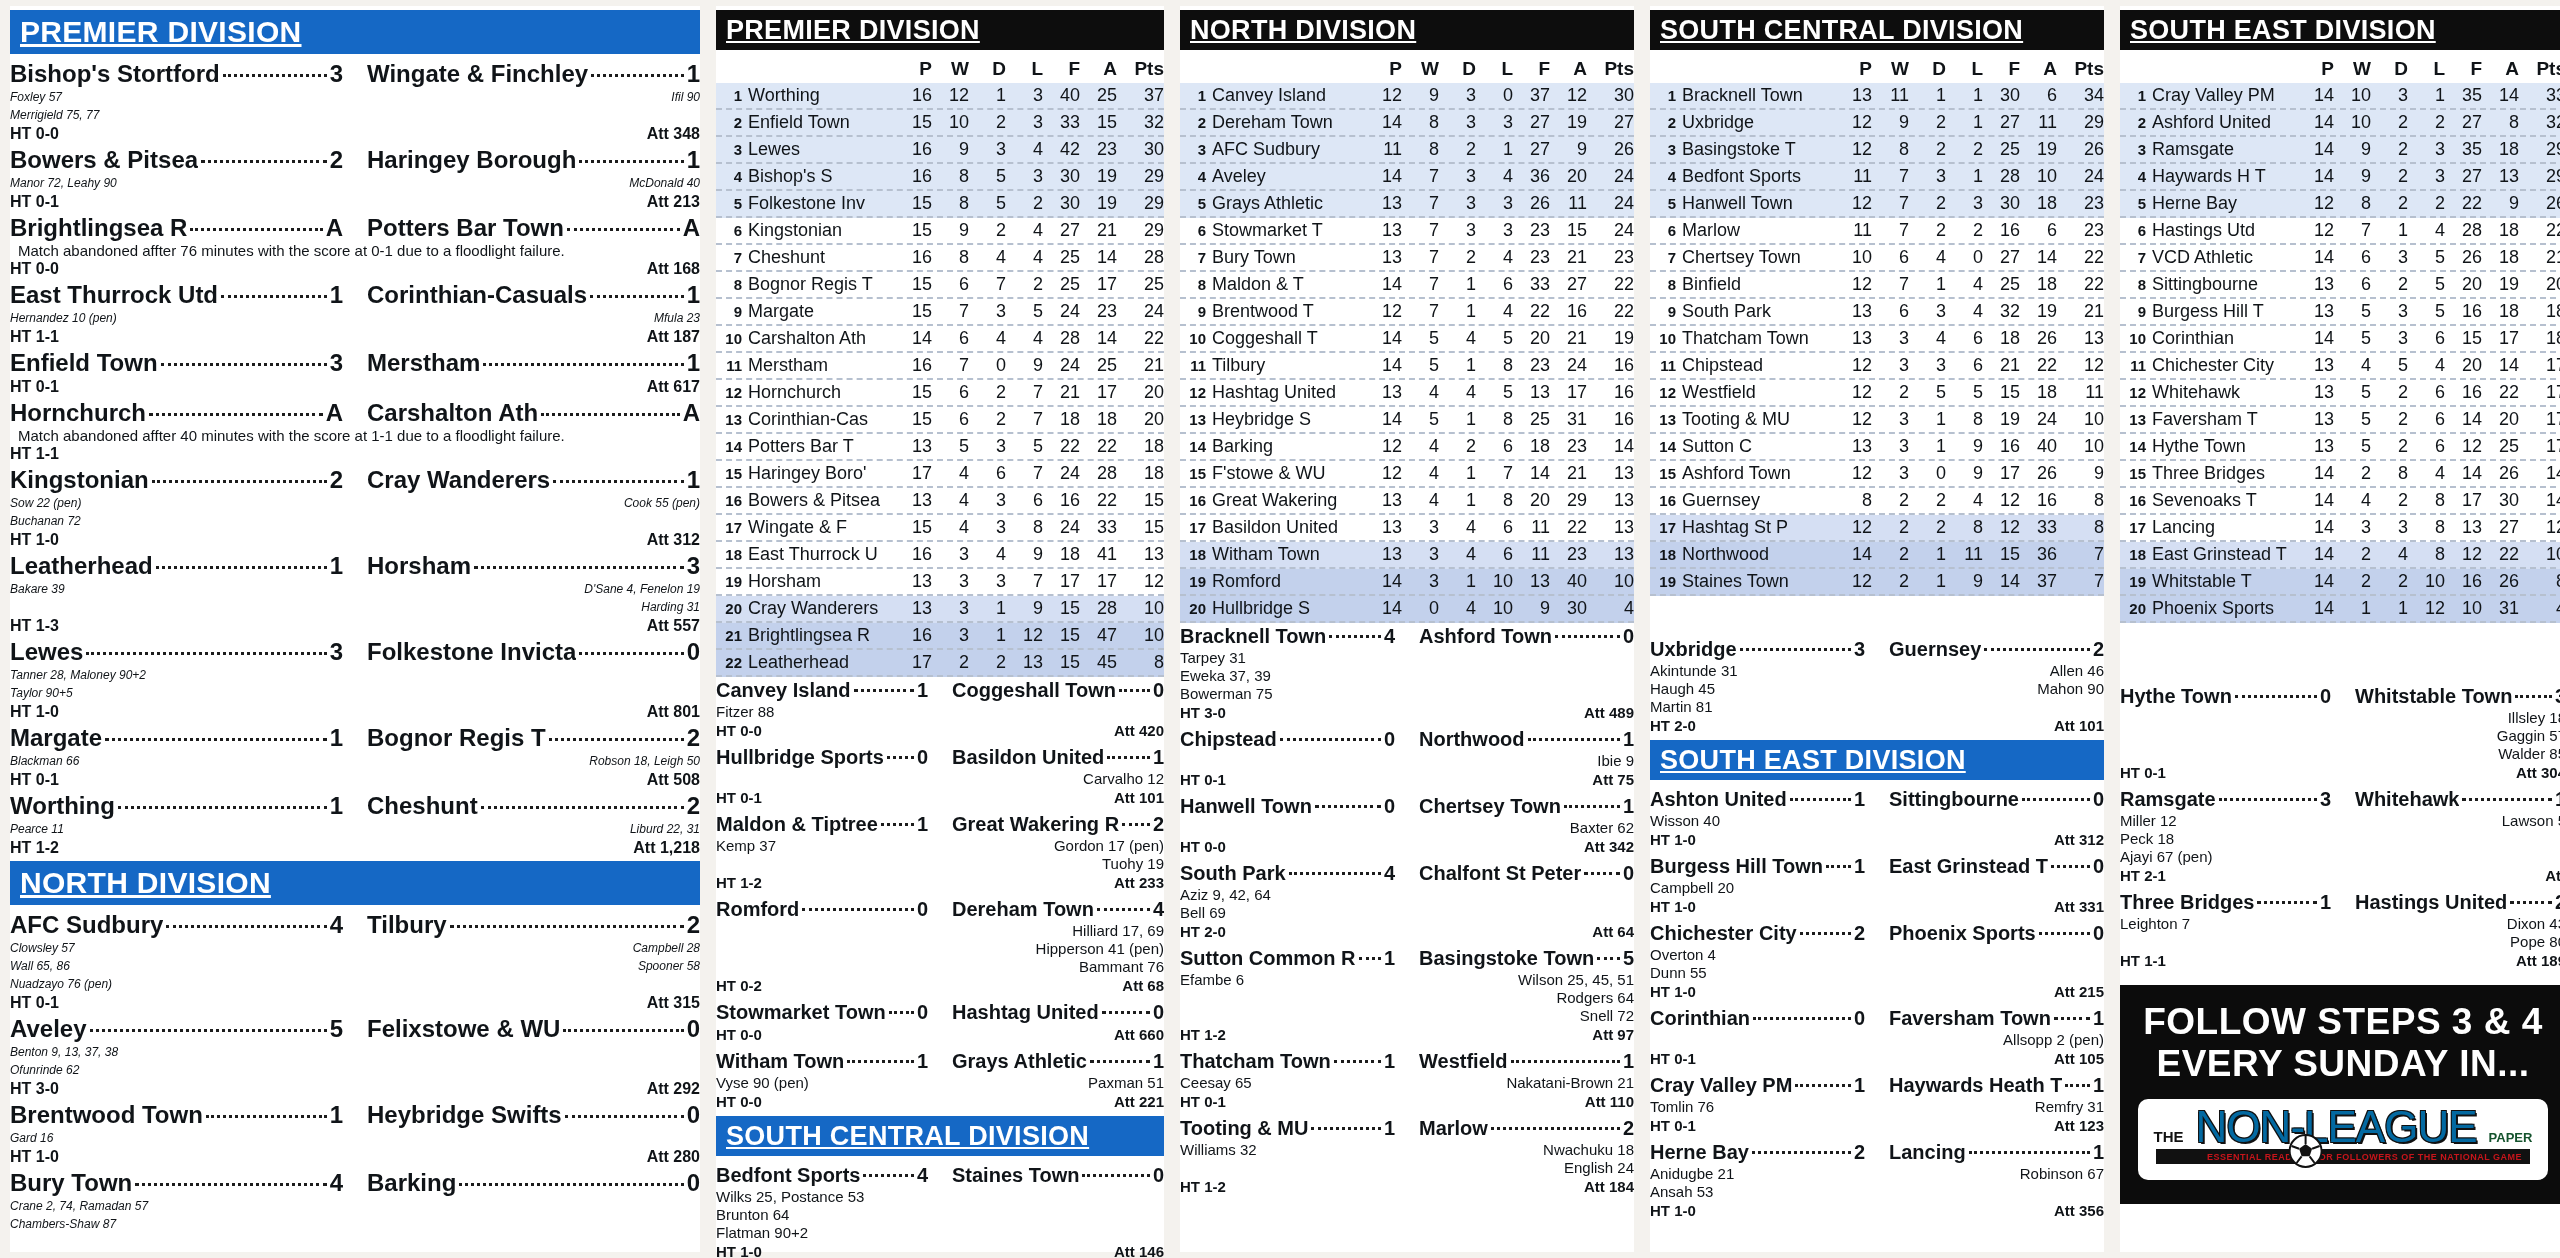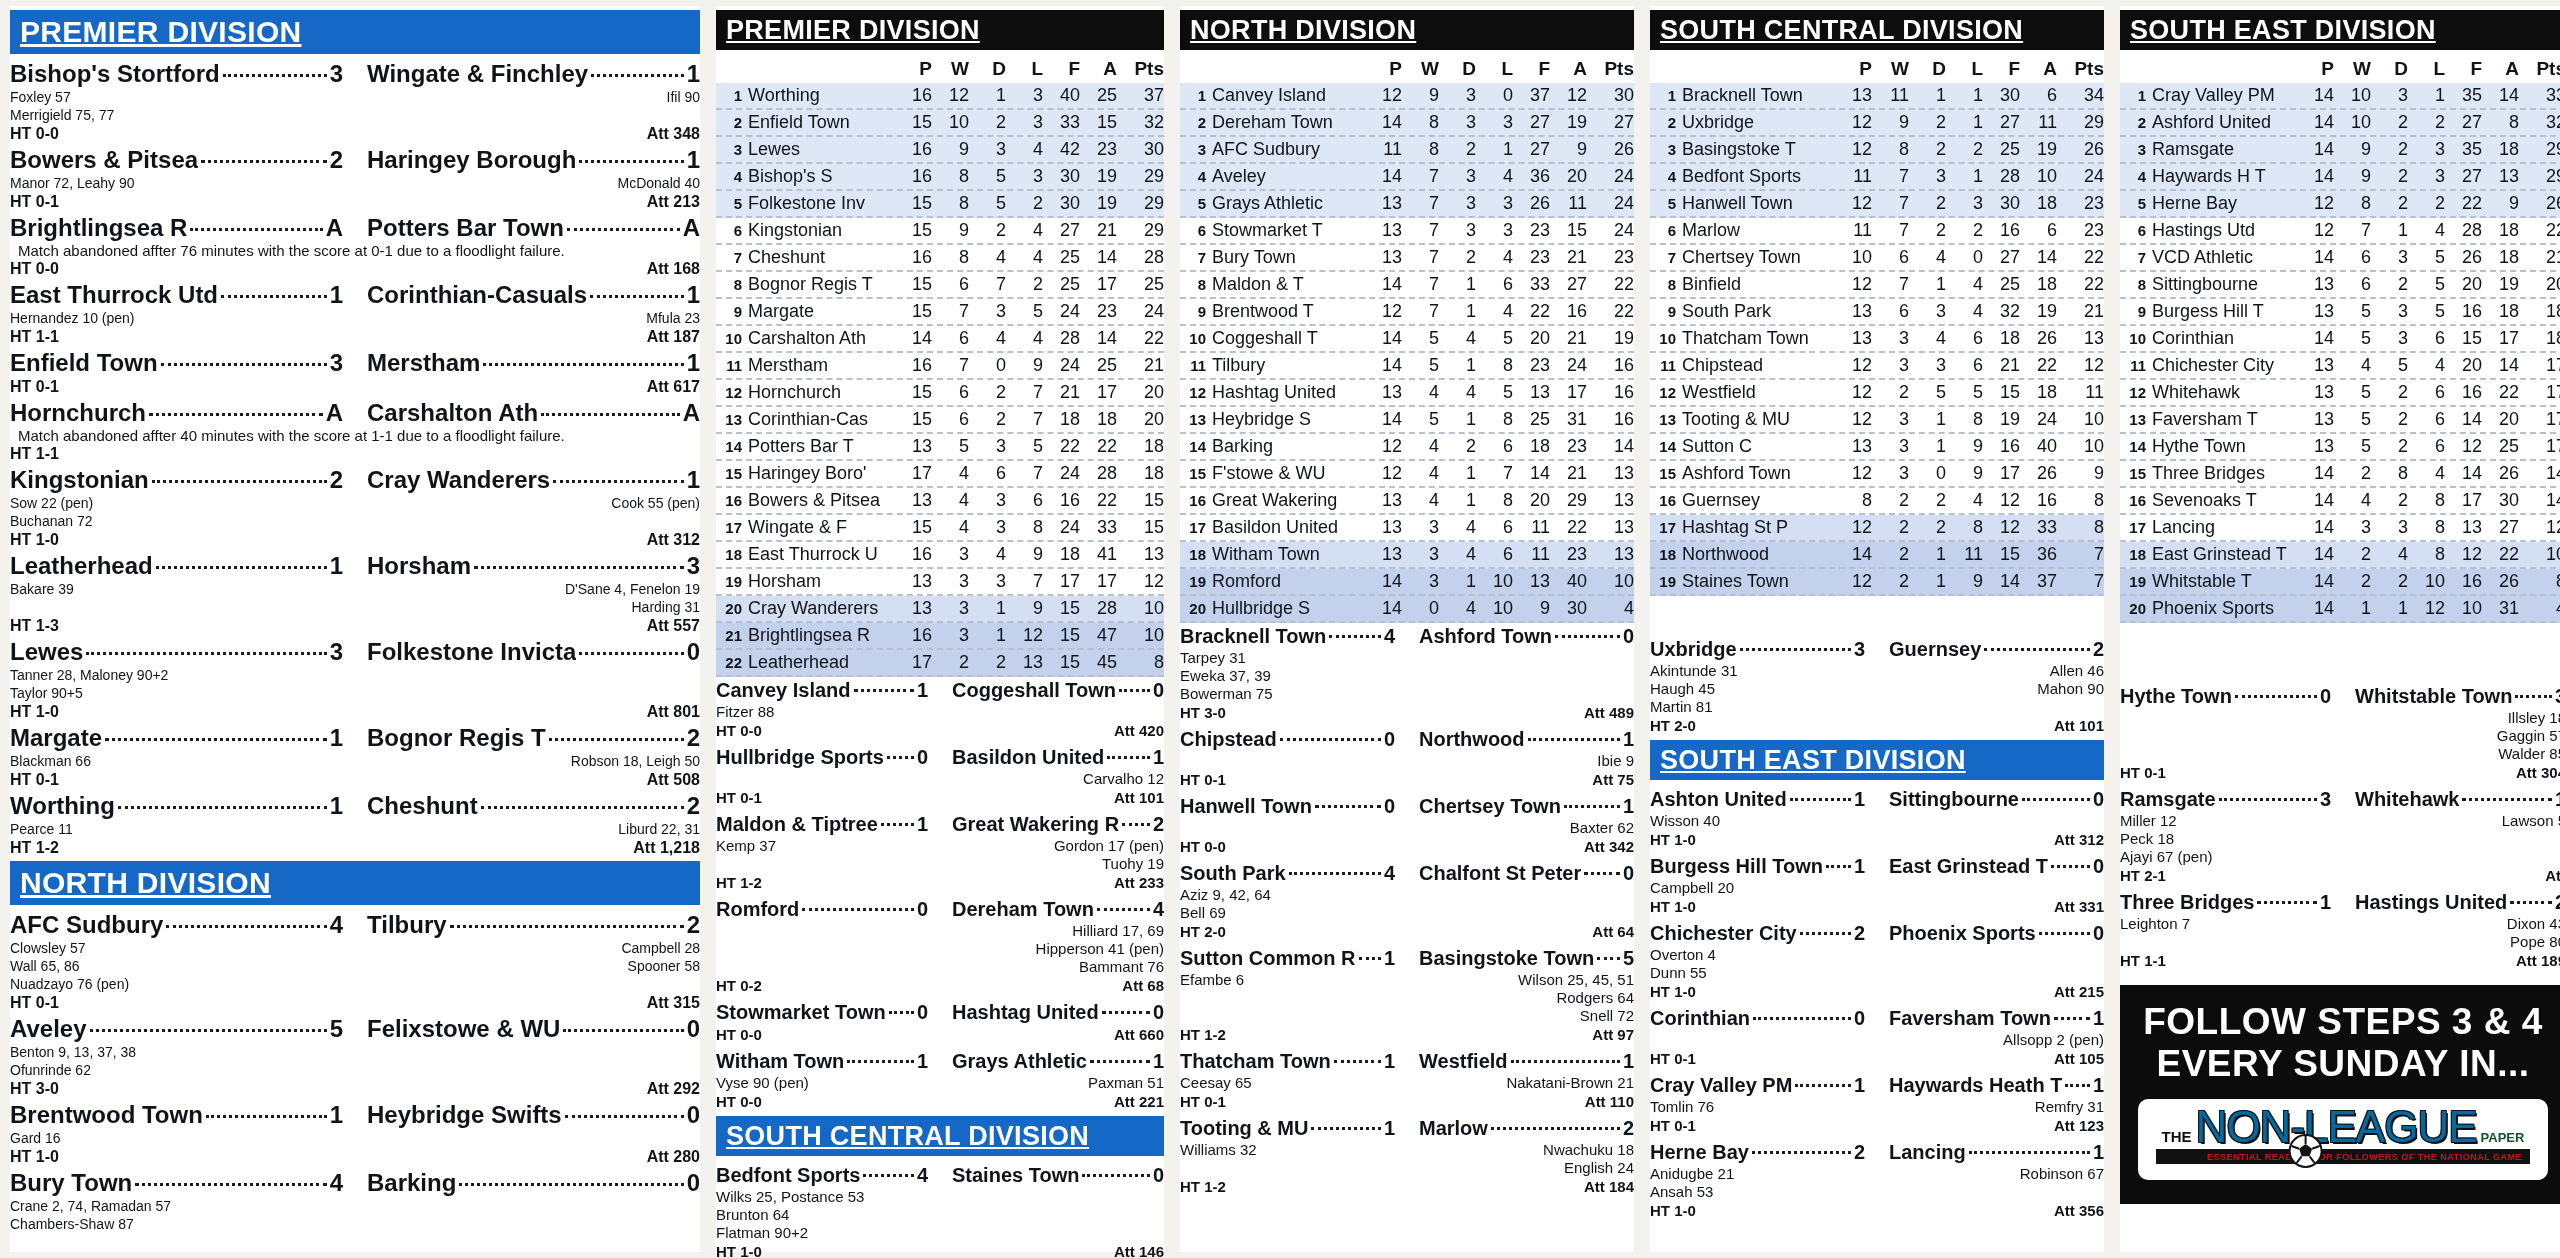--- a/index.html
+++ b/index.html
@@ -25,33 +25,33 @@
   
   .match{margin:0 0 3px 0;}
   .teams{display:flex;gap:24px;font-weight:bold;white-space:nowrap;}
   .col0 .teams{font-size:24px;line-height:28px;}
   .teams{font-size:20px;line-height:26px;}
   .side{flex:1 1 50%;display:flex;align-items:baseline;min-width:0;}
   .side .nm{flex:0 1 auto;overflow:hidden;}
   .side .dots{flex:1 0 6px;border-bottom:3px dotted #1c1c1c;margin:0 3px;transform:translateY(-5px);}
   .side .scr{flex:0 0 auto;}
   .scorers{display:flex;justify-content:space-between;gap:8px;}
-  .col0 .scorers{font-size:14px;line-height:18px;}
+  .col0 .scorers{font-size:12px;line-height:18px;font-style:italic;}
   .scorers{font-size:15px;line-height:18px;}
   .scorers .ag{text-align:right;margin-left:auto;}
   .htatt{display:flex;justify-content:space-between;font-weight:bold;}
   .col0 .htatt{font-size:16px;line-height:19px;}
   .htatt{font-size:15px;line-height:20px;}
   .note{font-size:15px;line-height:17px;white-space:normal;padding-left:8px;}
   .gap40{height:40px;}.gap60{height:60px;}
   
   .ad{background:#0c0c0c;color:#fff;margin-top:14px;padding:16px 12px 18px 12px;text-align:center;}
   .ad .l1,.ad .l2{font-weight:bold;font-size:37px;line-height:42px;letter-spacing:.5px;white-space:nowrap;}
   .logo{position:relative;background:#fff;border-radius:10px;margin:14px 6px 6px 6px;padding:8px 8px 16px 8px;}
-  .logorow{display:flex;align-items:baseline;justify-content:center;gap:4px;white-space:nowrap;}
+  .logorow{display:flex;align-items:baseline;justify-content:center;gap:12px;white-space:nowrap;}
   .logo .the{color:#111;font-weight:bold;font-size:15px;}
   .logo .nm{color:#0369a1;font-weight:normal;font-size:44px;line-height:40px;letter-spacing:-1px;text-shadow:2px 2px 0 #111,-1px -1px 0 #111,1px -1px 0 #111,-1px 1px 0 #111;}
   .logo .pp{color:#14532d;font-weight:bold;font-size:13px;}
   .strip{position:relative;background:#111;height:15px;margin:2px 10px 0 10px;display:flex;align-items:center;justify-content:flex-end;padding-right:8px;}
   .strip span{color:#c7151b;font-weight:bold;font-size:9px;letter-spacing:.5px;}
   .ball{position:absolute;left:50%;transform:translateX(-160%);bottom:-6px;}
 </style>
 </head>
 <body>
 

